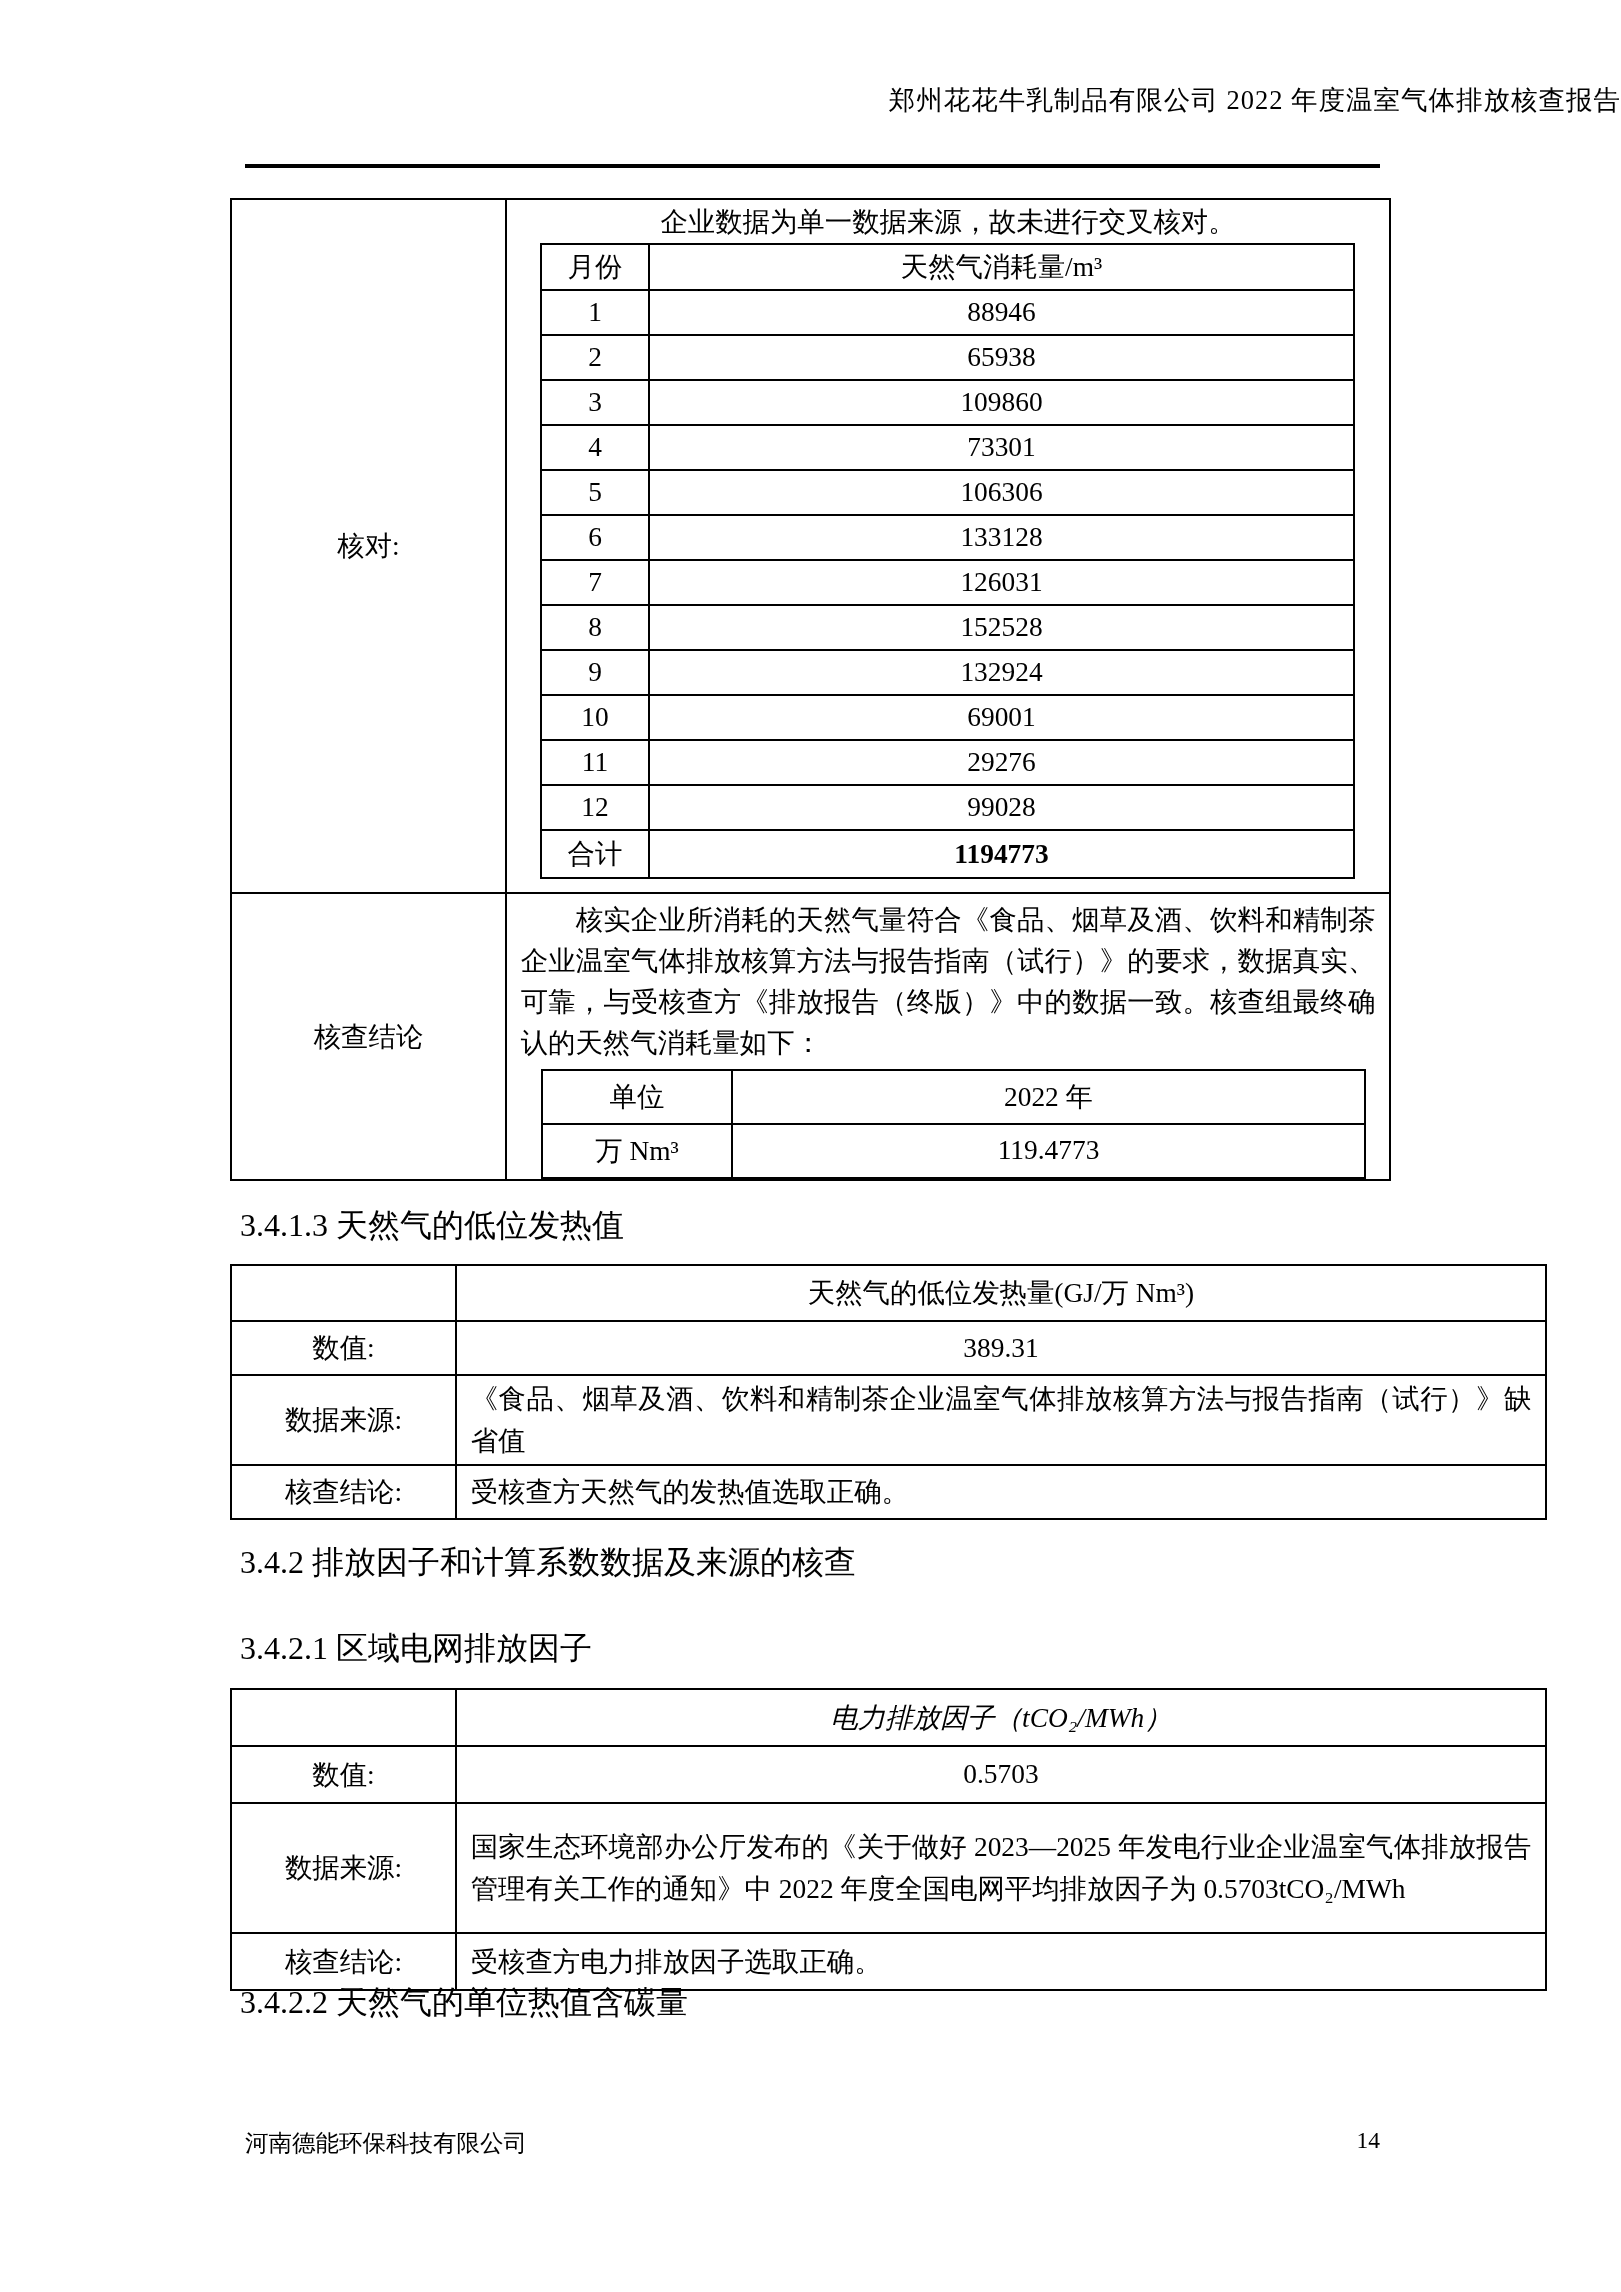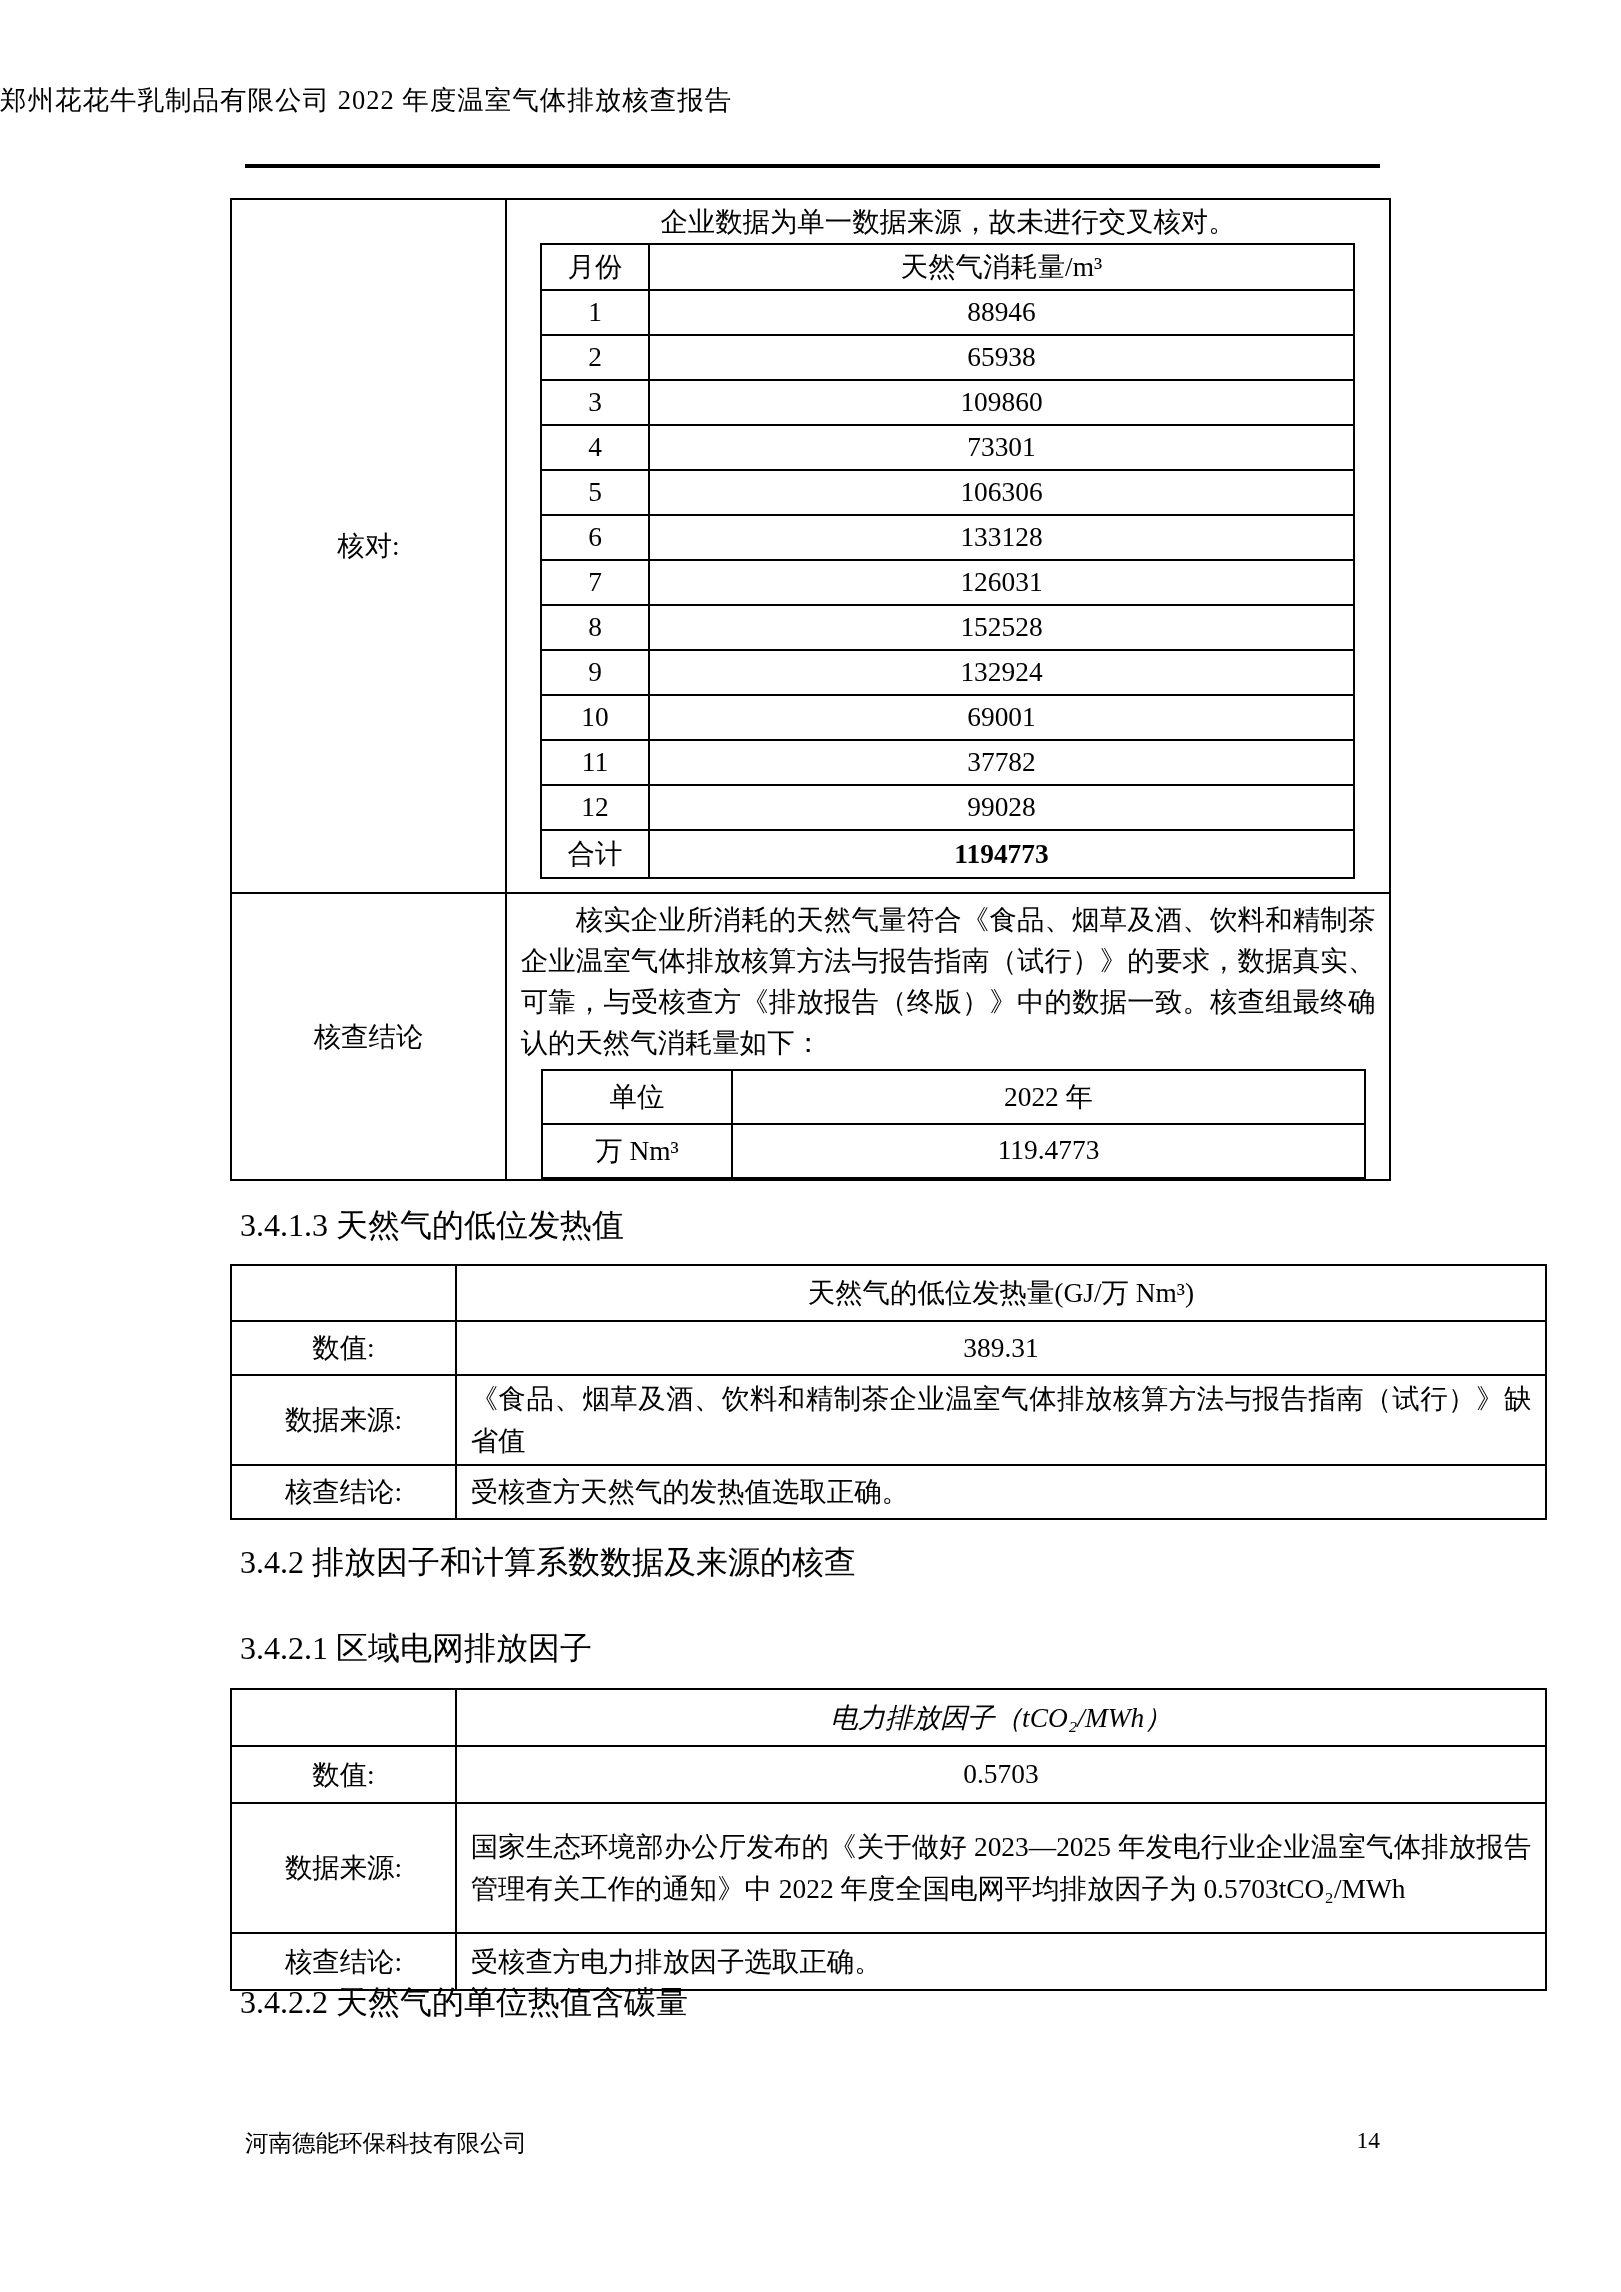--- a/index.html
+++ b/index.html
@@ -4,21 +4,21 @@
 <style>
   html,body{margin:0;padding:0;background:#888;}
   .page{
     position:relative;width:1621px;height:2293px;margin:0 auto;
     background:#ffffff;color:#000;
     font-family:"Liberation Serif","DejaVu Serif",serif;
     overflow:hidden;
   }
   .doc-header{
     position:absolute;top:82px;left:0;width:100%;
-    text-align:left;font-size:26.5px;letter-spacing:1px;white-space:nowrap;
+    text-align:right;font-size:26.5px;letter-spacing:1px;white-space:nowrap;
   }
   .doc-rule{position:absolute;top:164px;left:245px;width:1135px;height:3.9px;background:#000;}
 
   table{border-collapse:collapse;table-layout:fixed;}
   td{border:2px solid #000;font-size:27.4px;vertical-align:middle;padding:0;overflow:hidden;}
 
   .outer{position:absolute;left:230px;top:198px;width:1161px;border:2.9px solid #000;}
   .outer > tbody > tr > td.lbl{text-align:center;}
   .content-cell{vertical-align:top;}
 
@@ -130,21 +130,21 @@
               <tr>
                   <td>9</td>
                   <td>132924</td>
                 </tr>
               <tr>
                   <td>10</td>
                   <td>69001</td>
                 </tr>
               <tr>
                   <td>11</td>
-                  <td>37782</td>
+                  <td>29276</td>
                 </tr>
               <tr>
                   <td>12</td>
                   <td>99028</td>
                 </tr>
               <tr class="total">
                 <td class="mcell" style="height:46px">合计</td>
                 <td>1194773</td>
               </tr>
             </tbody>

